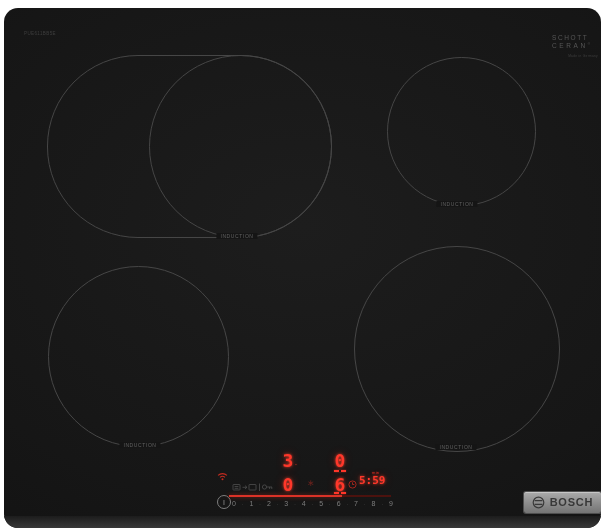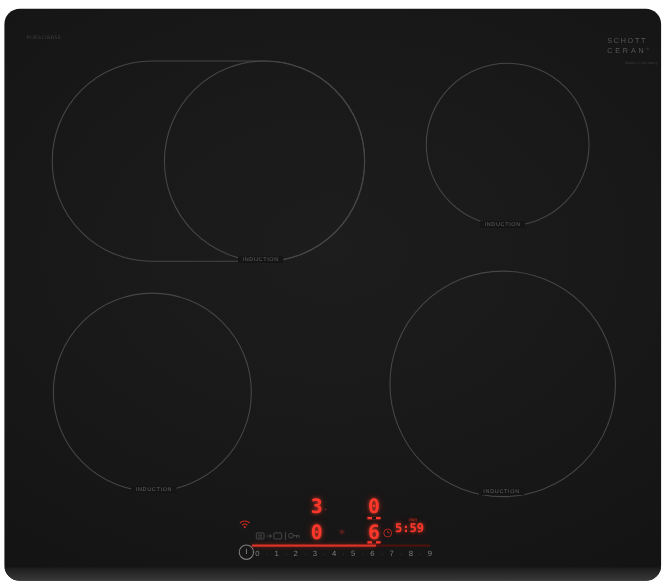--- a/index.html
+++ b/index.html
@@ -148,16 +148,23 @@
         <span class="sep">·</span>
         <span>6</span>
         <span class="sep">·</span>
         <span>7</span>
         <span class="sep">·</span>
         <span>8</span>
         <span class="sep">·</span>
         <span>9</span>
       </div>
 
+    <div class="badge">
+      <svg width="13" height="13" viewBox="0 0 13 13">
+        <circle cx="6.5" cy="6.5" r="5.3" fill="none" stroke="#3a3a3a" stroke-width="1.2"></circle>
+        <path d="M2.6 4.6 h7.8 M2.6 8.4 h7.8" stroke="#3a3a3a" stroke-width="1.3"></path>
+      </svg>
+      <span class="btxt">BOSCH</span>
+    </div>
 
     <div id="bottom-bevel"></div>
   </div>
 </div>
 
 </body></html>

